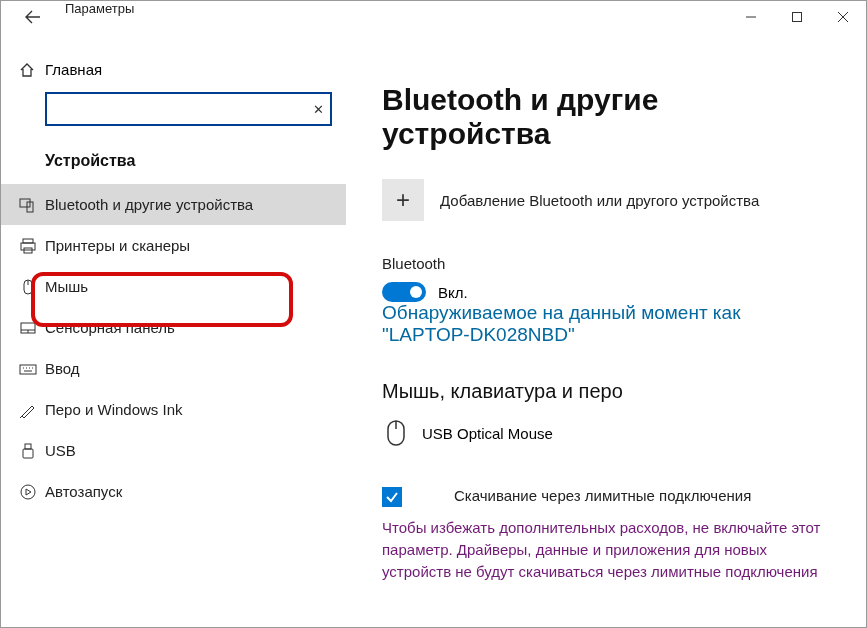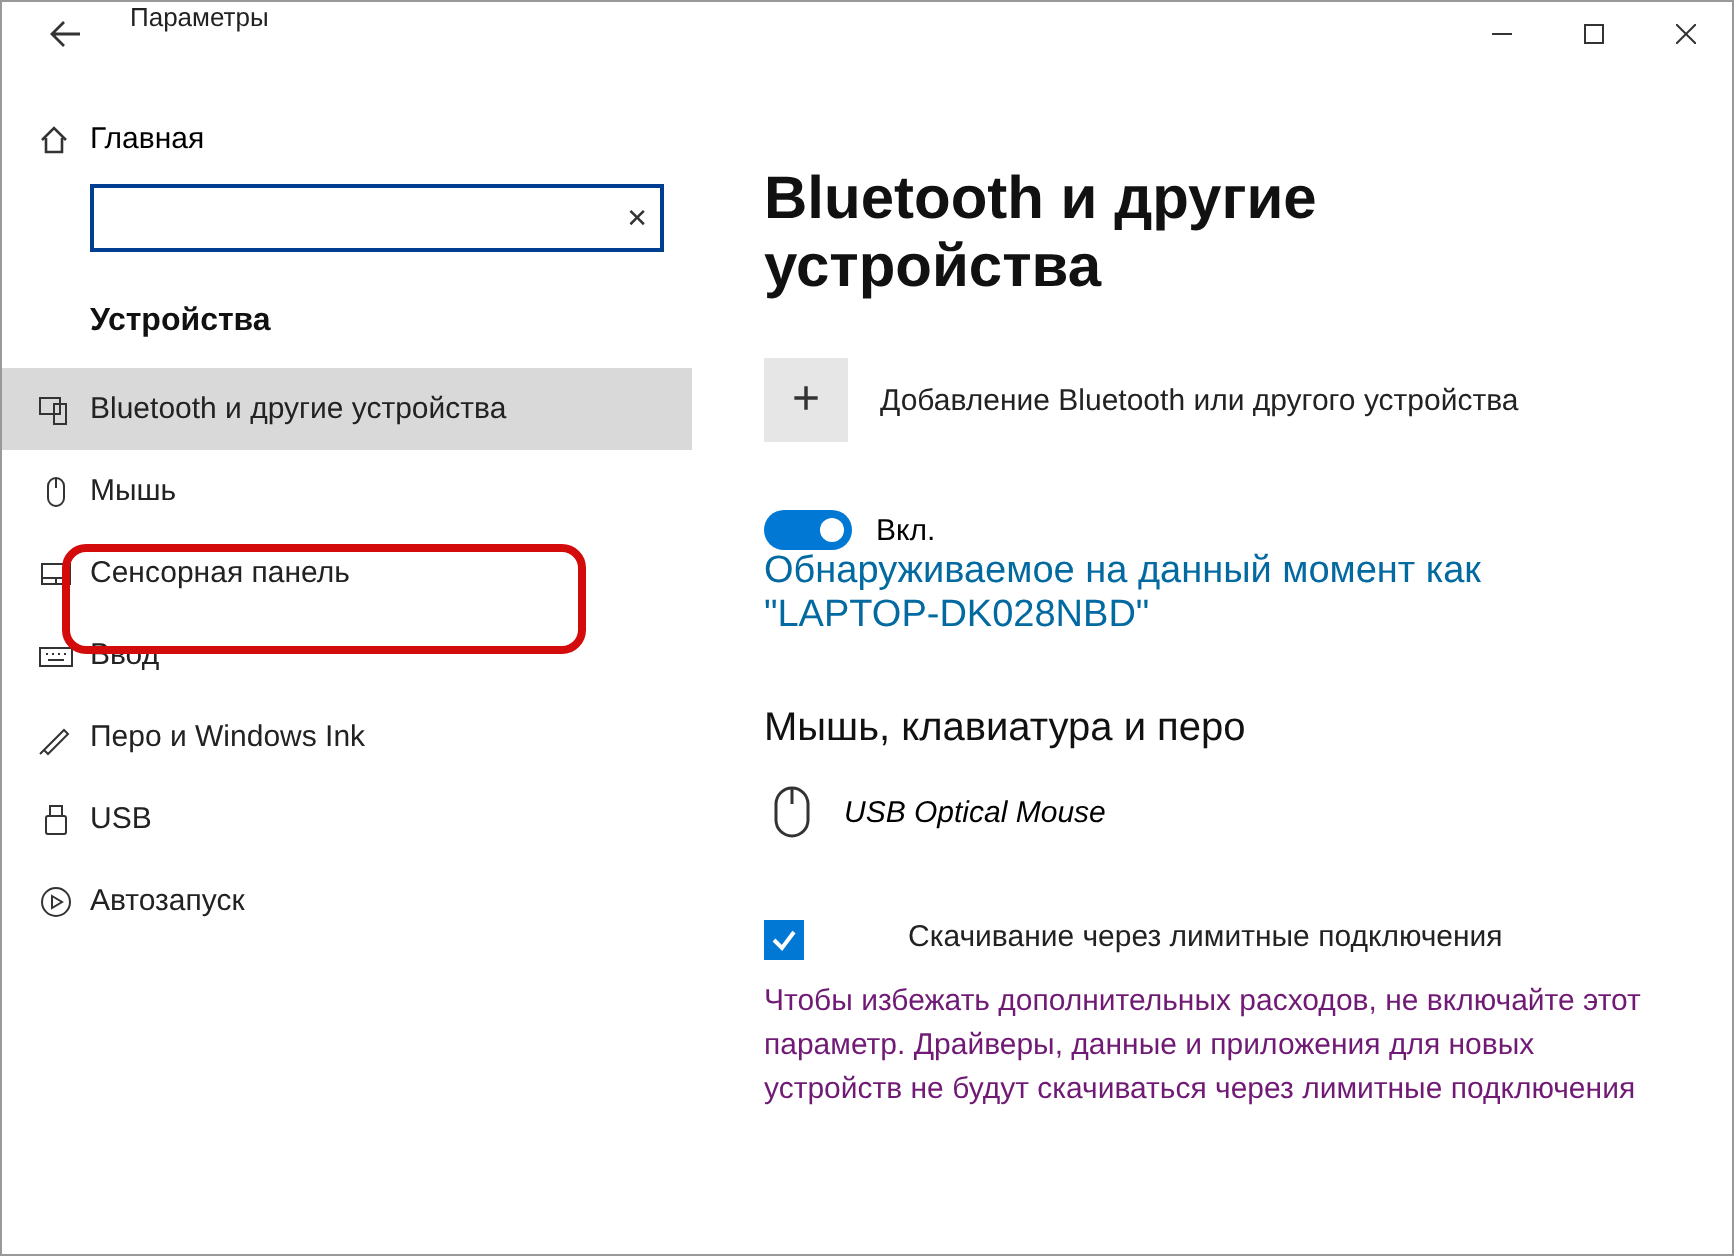--- a/index.html
+++ b/index.html
@@ -50,21 +50,21 @@
     .toggle-switch {
       width: 44px; height: 20px; background: #0078d4; border-radius: 10px;
       position:relative; margin-right: 12px; cursor:pointer;
     }
     .toggle-knob { width:12px; height:12px; background:#fff; border-radius:50%; position:absolute; right:4px; top:4px; }
     .toggle-text { font-size: 15px; }
     .discover-text { font-size: 19px; color:#0369a1; margin-bottom: 34px; }
     .sub-heading { font-size: 20px; font-weight: 400; margin-bottom: 16px; color:#111; }
     .device-row { display:flex; align-items:center; margin-bottom: 40px; }
     .device-icon { width:28px; margin-right: 12px; display:flex; justify-content:center; }
-    .device-name { font-size: 15px; font-style: italic; }
+    .device-name { font-size: 15px; }
     .checkbox-row { display:flex; align-items:flex-start; margin-bottom: 10px; }
     .checkbox {
       width:20px; height:20px; background:#0078d4; display:flex; align-items:center; justify-content:center;
       margin-right: 12px; cursor:pointer; flex-shrink:0;
     }
     .check-label { font-size: 15px; color:#222;margin-left:40px; }
     .desc-text { font-size: 15px; color:#701a75; line-height: 1.45; }
     svg { display:block; }
   </style>
 </head>
@@ -118,20 +118,30 @@
           <svg width="18" height="18" viewBox="0 0 18 18">
             <rect x="1" y="3" width="10" height="8" stroke="#333" fill="none"></rect>
             <rect x="8" y="6" width="6" height="10" stroke="#333" fill="none"></rect>
           </svg>
         </span>
       <span>Bluetooth и другие устройства</span>
     </div>
     <div class="nav-item">
       <span class="nicon">
           <svg width="18" height="18" viewBox="0 0 18 18">
+            <rect x="4" y="2" width="10" height="4" stroke="#333" fill="none"></rect>
+            <rect x="2" y="6" width="14" height="7" stroke="#333" fill="none"></rect>
+            <rect x="5" y="11" width="8" height="5" stroke="#333" fill="none"></rect>
+          </svg>
+        </span>
+      <span>Принтеры и сканеры</span>
+    </div>
+    <div class="nav-item">
+      <span class="nicon">
+          <svg width="18" height="18" viewBox="0 0 18 18">
             <rect x="5" y="2" width="8" height="14" rx="4" stroke="#333" fill="none"></rect>
             <line x1="9" y1="2" x2="9" y2="7" stroke="#333"></line>
           </svg>
         </span>
       <span>Мышь</span>
     </div>
     <div class="nav-item">
       <span class="nicon">
           <svg width="18" height="18" viewBox="0 0 18 18">
             <rect x="2" y="4" width="14" height="10" stroke="#333" fill="none"></rect>
@@ -183,20 +193,21 @@
   </div>
 
   <div class="main">
     <h1 class="page-title">Bluetooth и другие устройства</h1>
 
     <div class="add-row">
       <div class="add-tile">+</div>
       <div class="add-label">Добавление Bluetooth или другого устройства</div>
     </div>
 
+    <div class="sub-label">Bluetooth</div>
     <div class="toggle">
       <div class="toggle-switch">
         <div class="toggle-knob"></div>
       </div>
       <div class="toggle-text">Вкл.</div>
     </div>
 
     <div class="discover-text">Обнаруживаемое на данный момент как "LAPTOP-DK028NBD"</div>
 
     <h2 class="sub-heading">Мышь, клавиатура и перо</h2>

